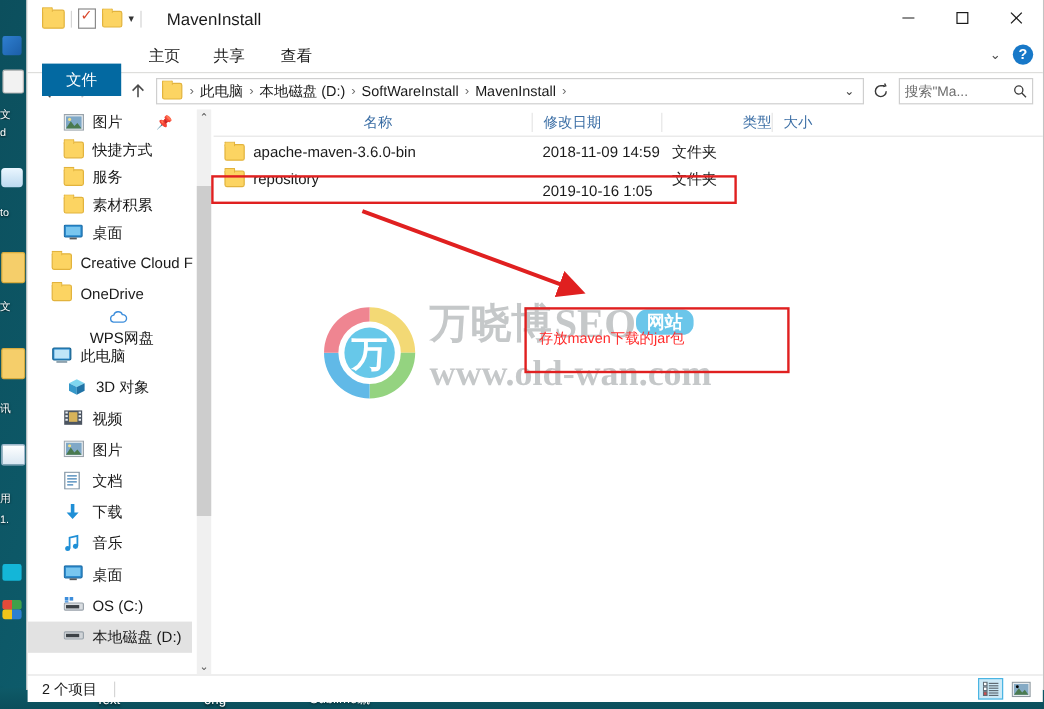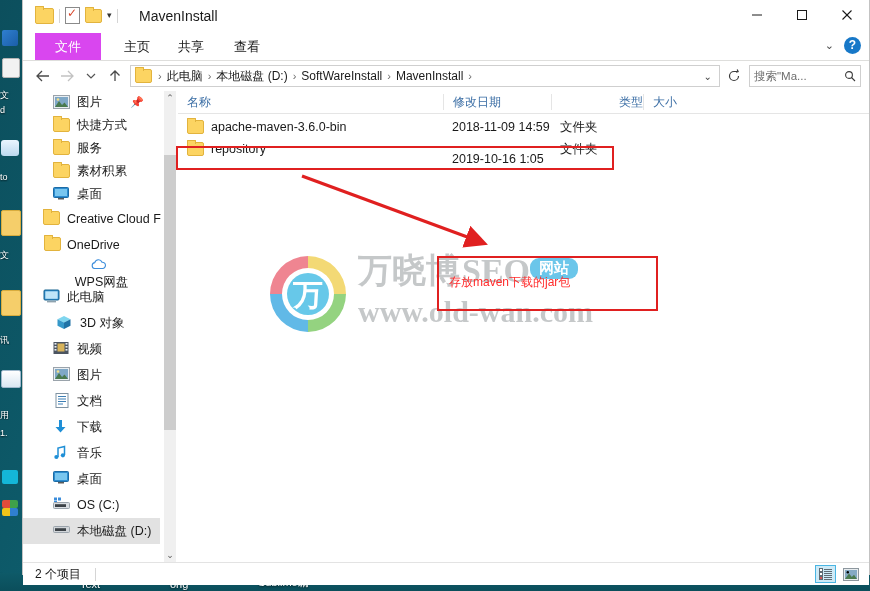--- a/index.html
+++ b/index.html
@@ -63,21 +63,21 @@
   }
   .caret{font-size:9px;color:#333;line-height:9px;}
   .wintitle{position:absolute;left:116px;top:8px;font-size:14px;color:#1a1a1a;}
   .wbtns{position:absolute;right:0;top:0;display:flex;}
   .wbtn{width:45px;height:30px;display:flex;align-items:center;justify-content:center;}
   .wbtn svg{display:block;}
   
   .ribbon{height:27px;position:relative;border-bottom:1px solid #dededc;background:#fff;}
   .rtab{position:absolute;top:0;height:27px;line-height:27px;font-size:13px;color:#1a1a1a;
         padding:0 15px;box-sizing:border-box;}
-  .rtab.file{background:#d946ef;color:#fff;font-weight:400;}
+  .rtab.file{background:#0369a1;color:#fff;font-weight:400;margin-top:20px;}
   .rt-right{position:absolute;right:8px;top:4px;display:flex;align-items:center;gap:10px;}
   .helpbtn{
     width:17px;height:17px;border-radius:50%;background:#1778c8;color:#fff;
     font-size:12px;line-height:17px;text-align:center;font-weight:bold;
   }
   
   .addrrow{height:30px;display:flex;align-items:center;padding:0 8px;background:#fff;}
   .navbtn{width:24px;height:22px;display:flex;align-items:center;justify-content:center;}
   .crumbbox{
     flex:1;height:22px;border:1px solid #cfcfcf;background:#fff;margin:0 3px;
@@ -103,21 +103,21 @@
   .navitem.indent{padding-left:30px;}
   .navitem.sel{background:#e2e2e2;}
   .navicon{width:18px;height:16px;margin-right:6px;flex:none;display:inline-block;position:relative;}
   .pin{position:absolute;right:16px;font-size:11px;color:#8a8a8a;}
   .nvscroll{position:absolute;right:2px;top:0;width:12px;height:471px;background:#f0f0f0;}
   .nvthumb{position:absolute;left:0;width:12px;background:#cdcdcd;}
   .nvarrow{position:absolute;left:0;width:12px;height:14px;text-align:center;font-size:9px;color:#5a5a5a;line-height:14px;}
   .filepane{flex:1;position:relative;background:#fff;}
   .colhdr{height:22px;display:flex;border-bottom:1px solid #e5e5e5;align-items:center;}
   .col{font-size:12px;color:#3b6ea5;padding-left:9px;box-sizing:border-box;border-left:1px solid #e5e5e5;height:16px;line-height:16px;}
-  .col:first-child{border-left:none;}
+  .col:first-child{border-left:none;text-align:center;}
   .frow{height:22px;display:flex;align-items:center;font-size:12.5px;color:#1a1a1a;}
   .fname{display:flex;align-items:center;box-sizing:border-box;padding-left:9px;}
   .fcell{box-sizing:border-box;padding-left:9px;color:#1a1a1a;}
   
   .statusbar{height:22px;border-top:1px solid #e3e3e3;display:flex;align-items:center;position:relative;background:#fff;}
   .statustext{font-size:12px;color:#1a1a1a;padding-left:12px;}
   .statusdiv{width:1px;height:13px;background:#d5d5d5;margin-left:14px;}
   .viewbtns{position:absolute;right:8px;top:2px;display:flex;gap:4px;}
   .vbtn{width:21px;height:18px;display:flex;align-items:center;justify-content:center;box-sizing:border-box;}
   .vbtn.active{background:#cdeaf7;border:1px solid #4ab5e3;}
@@ -328,21 +328,21 @@
                 <rect x="2" y="2" width="12" height="7" fill="#79c6ef"></rect>
                 <rect x="5" y="11" width="6" height="1.5" fill="#5a5a5a"></rect>
               </svg>
           </span>
           <span>桌面</span>
         </div>
         <div class="navitem" style="height:26px;">
           <span class="navicon"><span class="folder-ico small"></span></span>
           <span>Creative Cloud F</span>
         </div>
-        <div class="navitem" style="height:26px;text-align:right;">
+        <div class="navitem" style="height:26px;">
           <span class="navicon"><span class="folder-ico small"></span></span>
           <span>OneDrive</span>
         </div>
         <div class="navitem" style="height:26px;flex-direction:column;">
           <span class="navicon">
             <svg width="17" height="13" viewBox="0 0 17 13">
                 <path d="M4.5 10.5 A3 3 0 0 1 4.8 4.6 A3.8 3.8 0 0 1 12 4.2 A2.9 2.9 0 0 1 12.6 10.5 Z" fill="none" stroke="#3c8ddb" stroke-width="1.1"></path>
               </svg>
           </span>
           <span>WPS网盘</span>
@@ -388,21 +388,21 @@
           <span class="navicon">
             <svg width="17" height="14" viewBox="0 0 17 14">
                 <rect x="0.5" y="0.5" width="16" height="13" fill="#e9eef2" stroke="#9aa3ab"></rect>
                 <rect x="2" y="2" width="13" height="10" fill="#7fa8c7"></rect>
                 <path d="M2 12 L6 6 L9 10 L11.5 7.5 L15 12 Z" fill="#4a7a4f"></path>
                 <circle cx="5" cy="4.5" r="1.3" fill="#f2e08a"></circle>
               </svg>
           </span>
           <span>图片</span>
         </div>
-        <div class="navitem indent" style="height:26px;text-align:center;">
+        <div class="navitem indent" style="height:26px;">
           <span class="navicon">
             <svg width="14" height="15" viewBox="0 0 14 15">
                 <rect x="1" y="0.5" width="12" height="14" fill="#ffffff" stroke="#7f93a3"></rect>
                 <g stroke="#3d7fb5" stroke-width="1">
                   <line x1="3" y1="3.5" x2="11" y2="3.5"></line>
                   <line x1="3" y1="6" x2="11" y2="6"></line>
                   <line x1="3" y1="8.5" x2="11" y2="8.5"></line>
                   <line x1="3" y1="11" x2="8" y2="11"></line>
                 </g>
               </svg>

